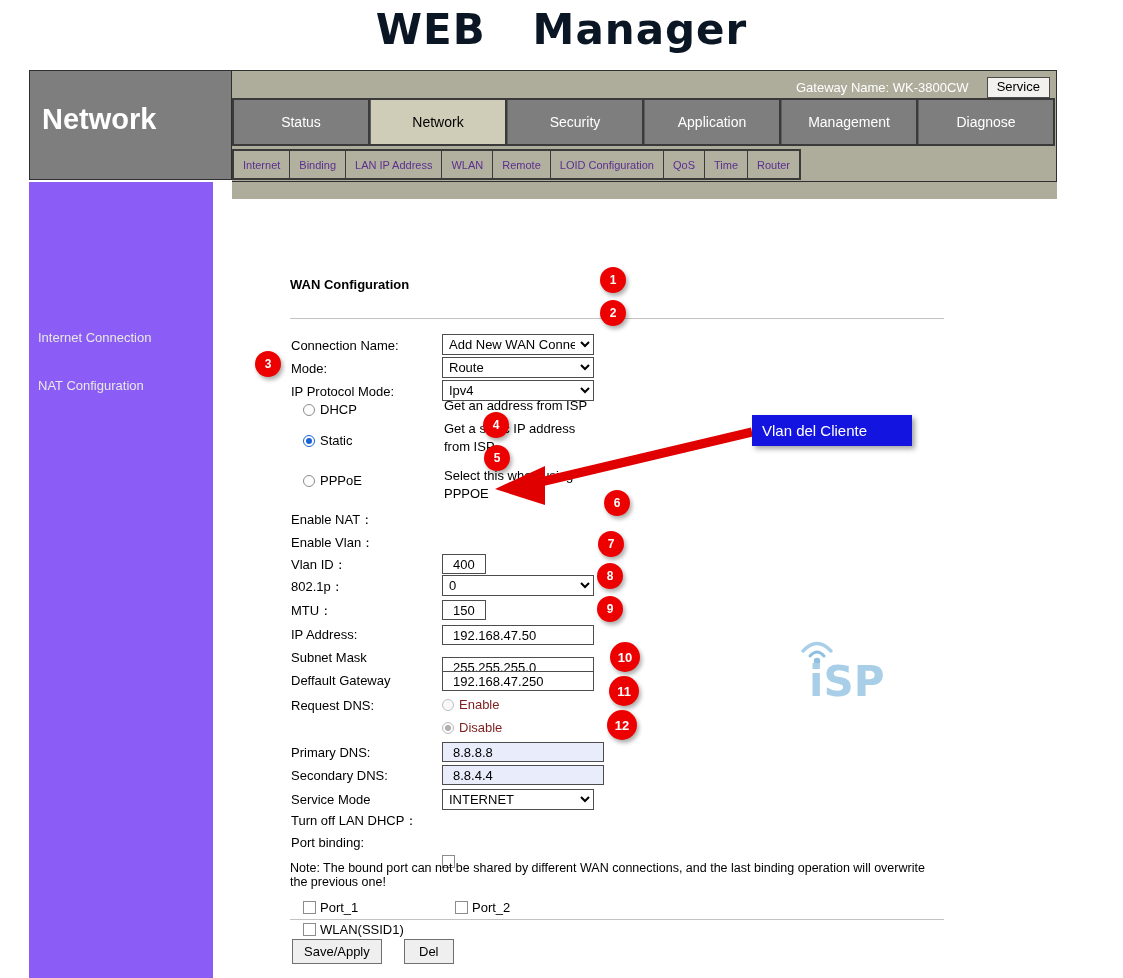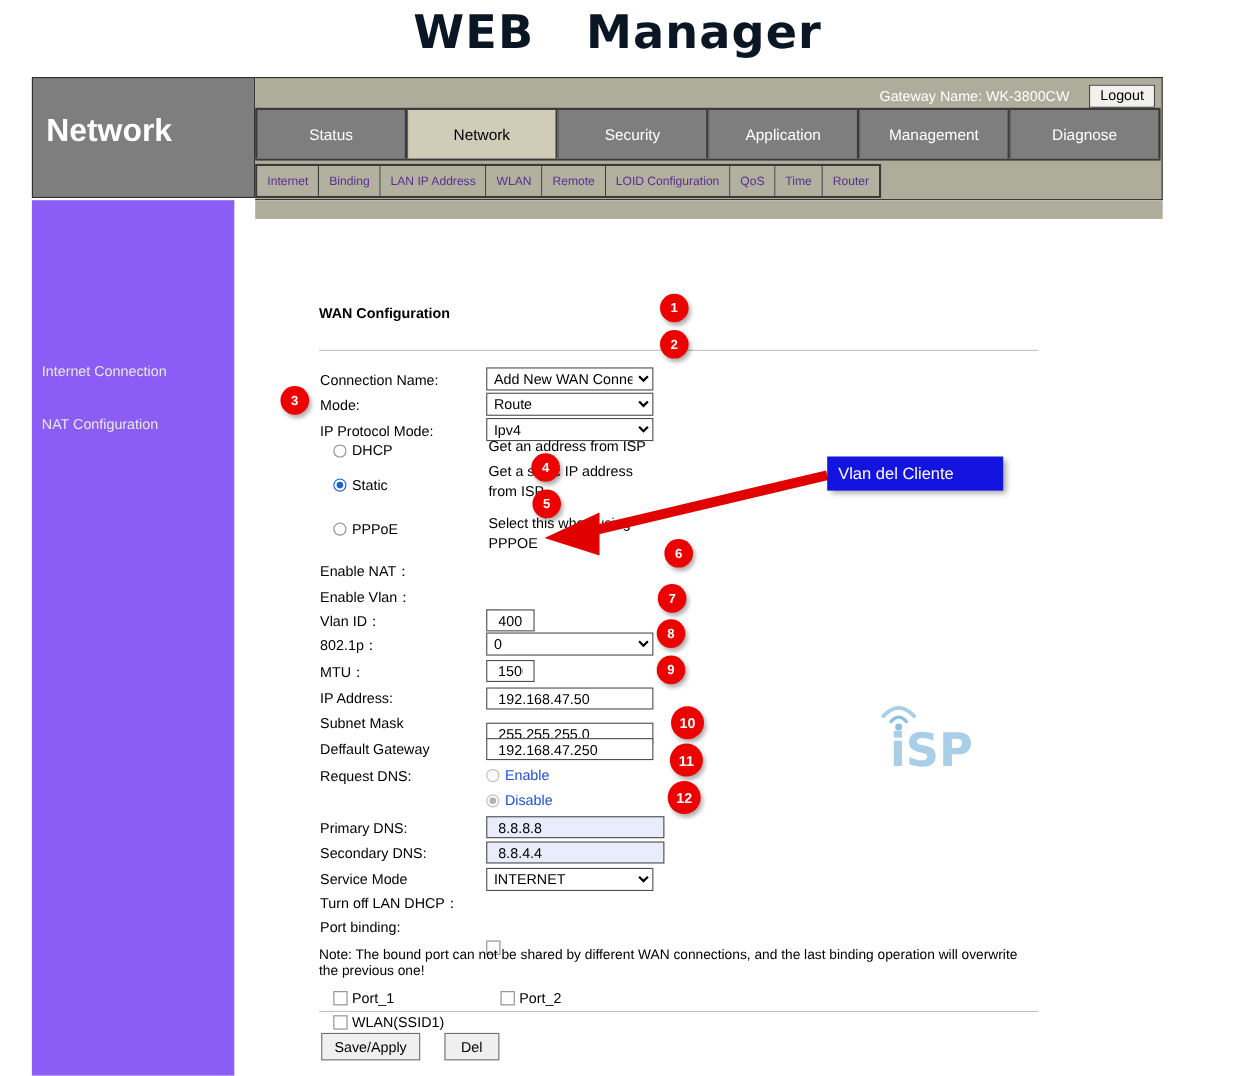--- a/index.html
+++ b/index.html
@@ -239,21 +239,21 @@
   
   .radio-row {
     position: absolute;
     left: 152px;
     display: flex;
     align-items: center;
     gap: 5px;
     font-size: 13px;
     color: #000;
   }
-  .radio-row.dim { color: #1d4ed8; }
+  .radio-row.dim { color: #7f1d1d; }
   .rad {
     width: 12px; height: 12px;
     border-radius: 50%;
     border: 1px solid #8c8c8c;
     background: #fdfdfd;
     box-sizing: border-box;
     display: inline-block;
     position: relative;
     cursor: pointer;
     flex: none;
@@ -399,21 +399,21 @@
 
   <div id="sidebar">
     <div class="sidebar-item" id="sidebar-item-internet">Internet Connection</div>
     <div class="sidebar-item" id="sidebar-item-nat">NAT Configuration</div>
   </div>
 
   <div id="header-area">
 
     <div id="gateway-bar">
       <span id="gateway-name">Gateway Name: WK-3800CW</span>
-      <button id="logout-button">Logout</button>
+      <button id="logout-button">Service</button>
     </div>
 
     <div id="main-tabs">
       <div class="main-tab">Status</div>
       <div class="main-tab active">Network</div>
       <div class="main-tab">Security</div>
       <div class="main-tab">Application</div>
       <div class="main-tab">Management</div>
       <div class="main-tab">Diagnose</div>
     </div>

